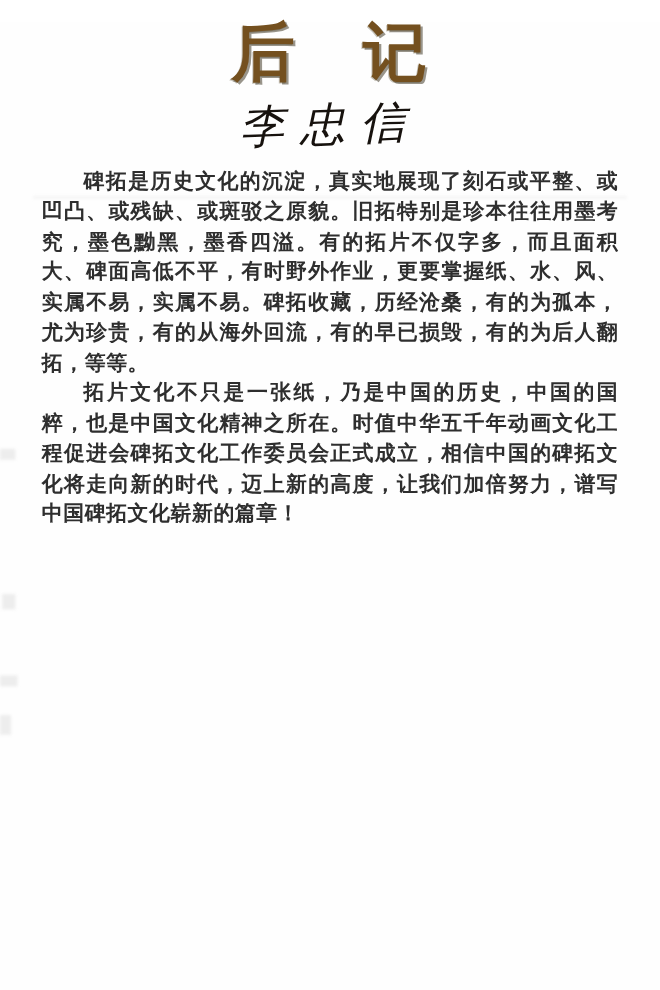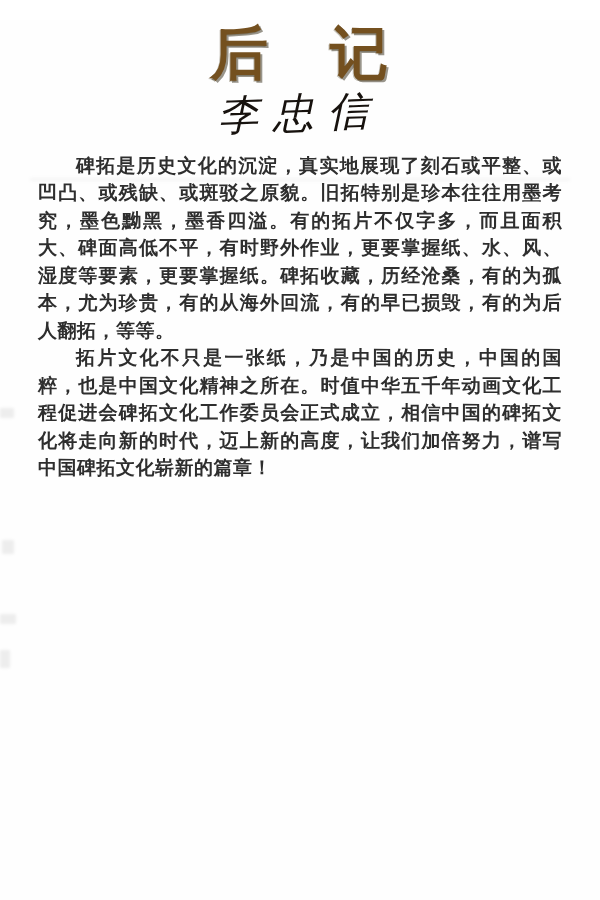--- a/index.html
+++ b/index.html
@@ -17,21 +17,21 @@
     position: relative;
     width: 600px;
     height: 900px;
     background: #fefefe;
     box-sizing: border-box;
   }
   
   .title {
     margin: 20px 0 0 0;
     text-align: center;
-    font-family: Liberation Sans, sans-serif;
+    font-family: Liberation Mono, monospace;
     font-weight: bold;
     font-size: 58px;
     line-height: 1.15;
     color: #74501f;
     text-shadow: 2px 2px 0 rgba(70, 62, 44, 0.55), -1px 1px 0 rgba(90, 78, 50, 0.35);
     letter-spacing: 2px;
   }
   
   .signature {
     margin-top: 0px;
@@ -74,21 +74,21 @@
 </head>
 <body>
 
 <div class="page">
 
   <h1 class="title">后　记</h1>
 
   <div class="signature">李忠信</div>
 
   <div class="body-text">
-    <p>碑拓是历史文化的沉淀，真实地展现了刻石或平整、或凹凸、或残缺、或斑驳之原貌。旧拓特别是珍本往往用墨考究，墨色黝黑，墨香四溢。有的拓片不仅字多，而且面积大、碑面高低不平，有时野外作业，更要掌握纸、水、风、湿度等要素，更要掌握纸。碑拓收藏，历经沧桑，有的为孤本，尤为珍贵，有的从海外回流，有的早已损毁，有的为后人翻拓，等等。</p>
+    <p>碑拓是历史文化的沉淀，真实地展现了刻石或平整、或凹凸、或残缺、或斑驳之原貌。旧拓特别是珍本往往用墨考究，墨色黝黑，墨香四溢。有的拓片不仅字多，而且面积大、碑面高低不平，有时野外作业，更要掌握纸、水、风、实属不易，实属不易。碑拓收藏，历经沧桑，有的为孤本，尤为珍贵，有的从海外回流，有的早已损毁，有的为后人翻拓，等等。</p>
     <p>拓片文化不只是一张纸，乃是中国的历史，中国的国粹，也是中国文化精神之所在。时值中华五千年动画文化工程促进会碑拓文化工作委员会正式成立，相信中国的碑拓文化将走向新的时代，迈上新的高度，让我们加倍努力，谱写中国碑拓文化崭新的篇章！</p>
   </div>
 
   <div class="artifact a-streak"></div>
   <div class="artifact a-1"></div>
   <div class="artifact a-2"></div>
   <div class="artifact a-3"></div>
   <div class="artifact a-4"></div>
 
 </div>

